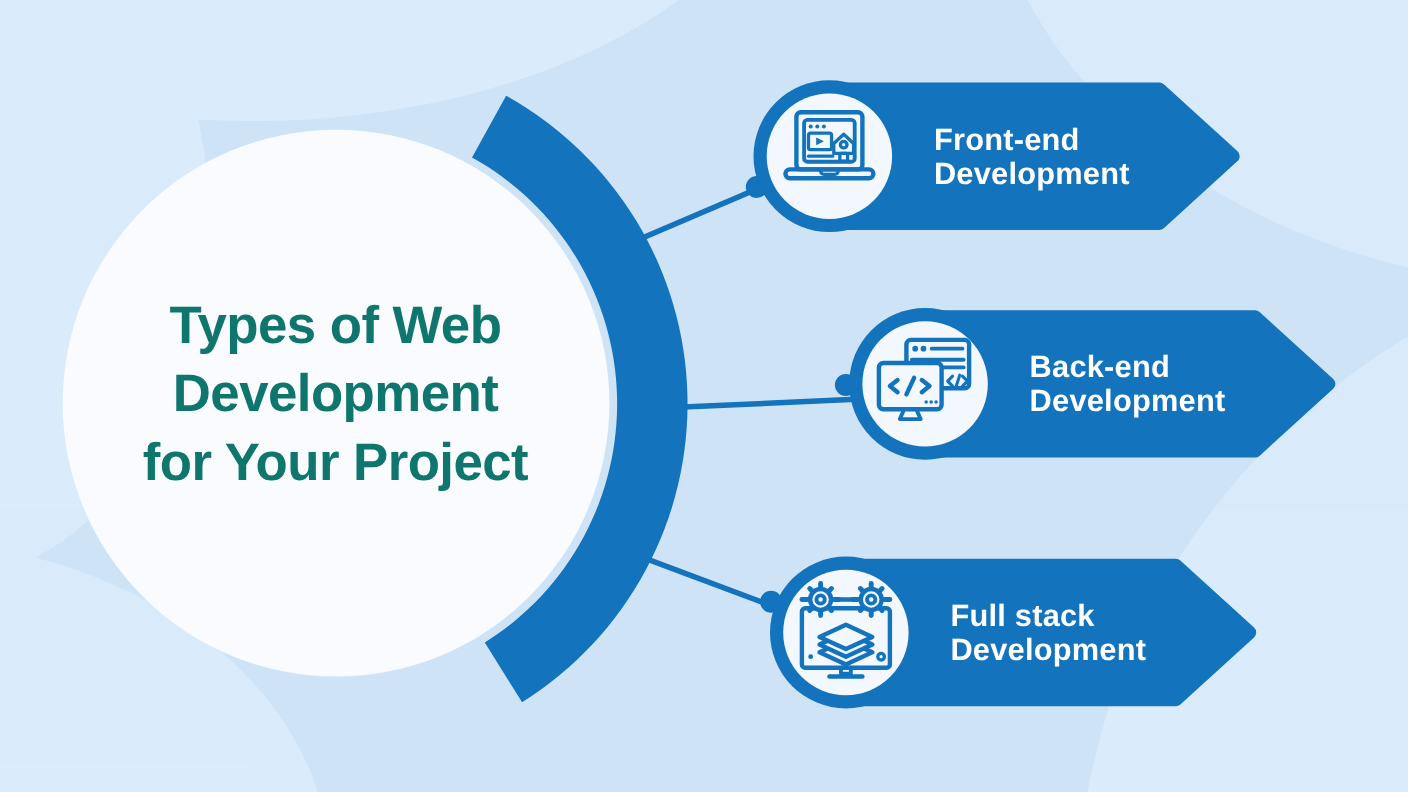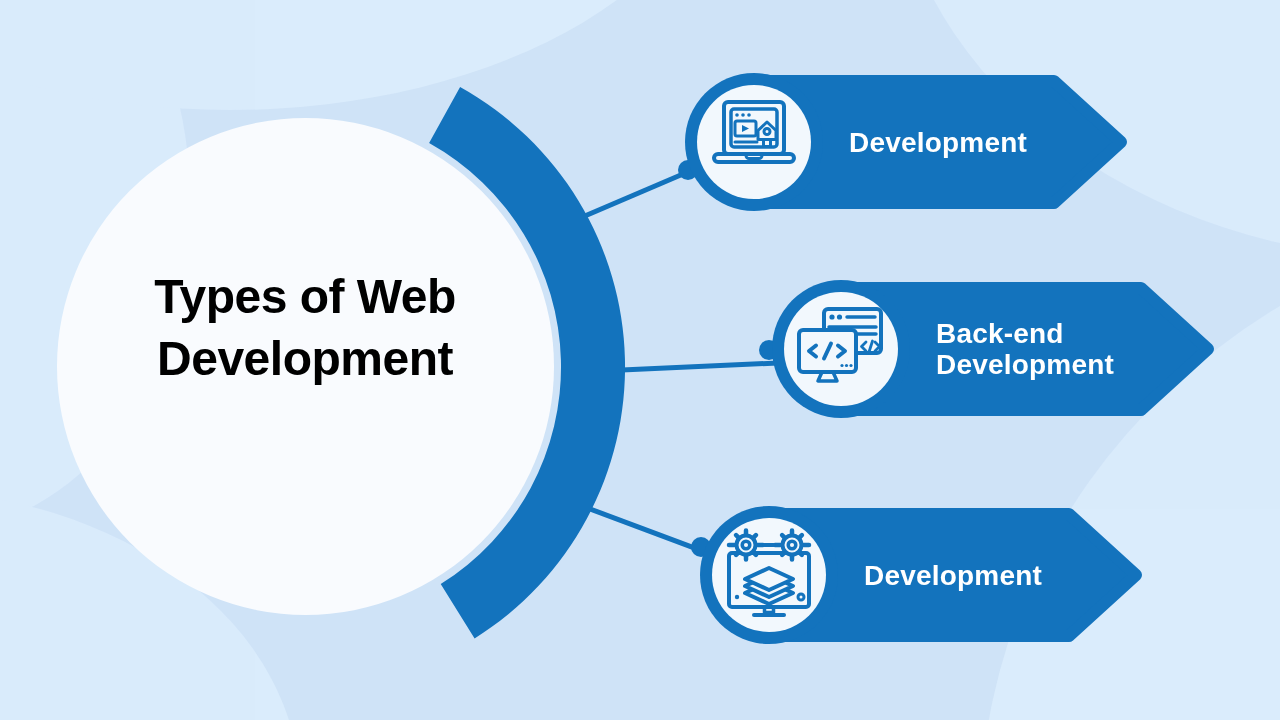--- a/index.html
+++ b/index.html
@@ -11,21 +11,21 @@
     font-family:"Liberation Sans", sans-serif;
   }
   .bg-svg{position:absolute;left:0;top:0;z-index:0;}
   .center-circle{
     position:absolute;left:57px;top:118px;
     width:497px;height:497px;border-radius:50%;
     background:#f9fbfe;z-index:1;
   }
   .title{
     position:absolute;left:55px;top:266px;width:500px;z-index:2;
-    text-align:center;color:#000000;
+    text-align:center;color:#0f766e;
     font-size:48px;line-height:62px;font-weight:700;letter-spacing:-0.5px;
   }
   .banner{position:absolute;width:465px;height:150px;z-index:2;}
   .banner-1{left:669px;top:67px;}
   .banner-2{left:756px;top:274px;}
   .banner-3{left:684px;top:500px;}
   .banner svg{position:absolute;left:0;top:0;}
   .banner-label{
     position:absolute;left:180px;top:50%;transform:translateY(-50%);
     color:#ffffff;font-weight:700;font-size:28px;line-height:31px;
@@ -51,20 +51,21 @@
       <line x1="600" y1="371" x2="843" y2="360"></line>
       <line x1="558" y1="497" x2="772" y2="577"></line>
     </g>
     <path d="M460.1,87.1 A320,320 0 0 1 474.6,638.4 L440.7,584.1 A256,256 0 0 0 429.1,143.1 Z" fill="#1373bd"></path>
   </svg>
 
   <div class="center-circle"></div>
   <div class="title">
     <div>Types of Web</div>
     <div>Development</div>
+    <div>for Your Project</div>
   </div>
 
   <div class="banner banner-1">
     <svg width="465" height="150" viewBox="0 0 465 150">
       <polygon points="85,14 385,14 452,75 385,136 85,136" fill="#1373bd" stroke="#1373bd" stroke-width="12" stroke-linejoin="round"></polygon>
       <circle cx="19" cy="103" r="10" fill="#1373bd"></circle>
       <circle cx="85" cy="75" r="69" fill="#1373bd"></circle>
       <circle cx="85" cy="75" r="57" fill="#f2f8fd"></circle>
       <g transform="translate(35,25)" fill="none" stroke="#1373bd" stroke-width="4" stroke-linecap="round" stroke-linejoin="round">
         <rect x="20" y="10" width="60" height="52" rx="4"></rect>
@@ -80,20 +81,21 @@
         <path d="M38,33 v7 l7,-3.5 z" fill="#1373bd" stroke="none"></path>
         <g stroke-width="3">
           <path d="M63,30 l9,8.5 v9 h-18 v-9 z"></path>
           <circle cx="63" cy="39.5" r="3"></circle>
           <rect x="59.5" y="47.5" width="7" height="7" rx="1"></rect>
         </g>
         <path d="M31,50 h22" stroke-width="3"></path>
       </g>
     </svg>
     <div class="banner-label">
+      <span>Front-end</span>
       <span>Development</span>
     </div>
   </div>
 
   <div class="banner banner-2">
     <svg width="465" height="150" viewBox="0 0 465 150">
       <polygon points="85,14 385,14 452,75 385,136 85,136" fill="#1373bd" stroke="#1373bd" stroke-width="12" stroke-linejoin="round"></polygon>
       <circle cx="13" cy="76" r="10" fill="#1373bd"></circle>
       <circle cx="85" cy="75" r="69" fill="#1373bd"></circle>
       <circle cx="85" cy="75" r="57" fill="#f2f8fd"></circle>
@@ -155,17 +157,18 @@
           <circle cx="73" cy="20" r="3.8" stroke-width="3.5"></circle>
         </g>
         <path d="M45.5,20 h9" stroke-width="4"></path>
         <circle cx="18" cy="72" r="2.2" fill="#1373bd" stroke="none"></circle>
         <circle cx="82" cy="72" r="3" stroke-width="3"></circle>
         <rect x="45.5" y="82" width="9" height="5.5" stroke-width="3.5"></rect>
         <path d="M35,90 h30" stroke-width="4"></path>
       </g>
     </svg>
     <div class="banner-label">
+      <span>Full stack</span>
       <span>Development</span>
     </div>
   </div>
 
 </div>
 
 </body></html>

